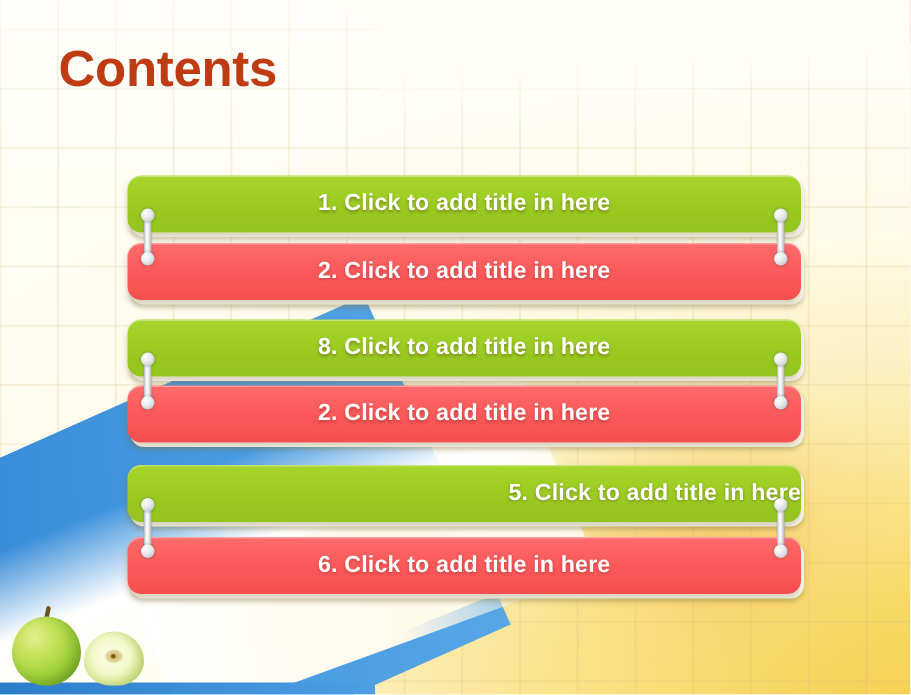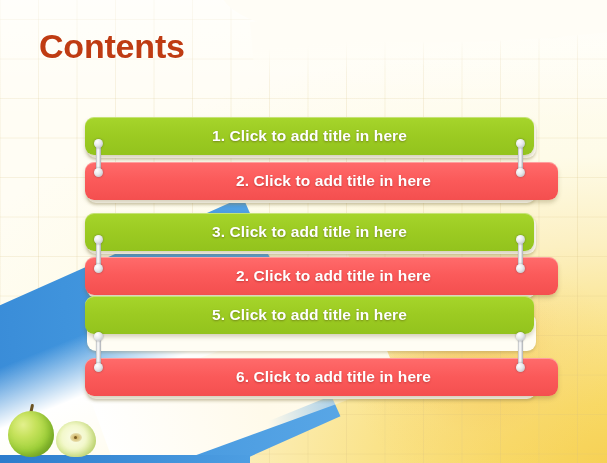--- a/index.html
+++ b/index.html
@@ -128,21 +128,20 @@
     position:absolute;left:85px;width:449px;height:38px;
     border-radius:9px;
     box-shadow:0 3px 4px rgba(120,110,60,.30), inset 0 1px 0 rgba(255,255,255,.35);
     display:flex;align-items:center;justify-content:center;
   }
   .bar.green{
     background:linear-gradient(to bottom,#a6d52b 0%, #9ccb22 48%, #93c31d 100%);
   }
   .bar.red{
     background:linear-gradient(to bottom,#ff6b6b 0%, #fb5a5a 48%, #f44f4f 100%);
-    padding-left:24px;
   }
   .bar-label{
     color:#ffffff;font-size:15.5px;font-weight:bold;
     letter-spacing:.1px;white-space:nowrap;
     text-shadow:0 1px 2px rgba(70,60,20,.45);
   }
   .bar.red .bar-label{text-shadow:0 1px 2px rgba(120,20,20,.40);}
 
   
   .plate{
@@ -216,30 +215,30 @@
       <span class="bar-label">1. Click to add title in here</span>
     </div>
 
     <div class="plate" style="top:165px;"></div>
     <div class="bar red" style="top:162px;">
       <span class="bar-label">2. Click to add title in here</span>
     </div>
 
     <div class="plate" style="top:216px;"></div>
     <div class="bar green" style="top:213px;">
-      <span class="bar-label">3. Click to add title in here</span>
+      <span class="bar-label">8. Click to add title in here</span>
     </div>
 
     <div class="plate" style="top:260px;"></div>
     <div class="bar red" style="top:257px;">
       <span class="bar-label">2. Click to add title in here</span>
     </div>
 
     <div class="plate" style="top:313px;"></div>
-    <div class="bar green" style="top:296px;">
+    <div class="bar green" style="top:310px;justify-content:flex-end;">
       <span class="bar-label">5. Click to add title in here</span>
     </div>
 
     <div class="plate" style="top:361px;"></div>
     <div class="bar red" style="top:358px;align-items:center;">
       <span class="bar-label">6. Click to add title in here</span>
     </div>
 
     <div class="rivet" style="left:94px;top:139px;height:38px;">
       <div class="shaft" style="height:30px;"></div>

